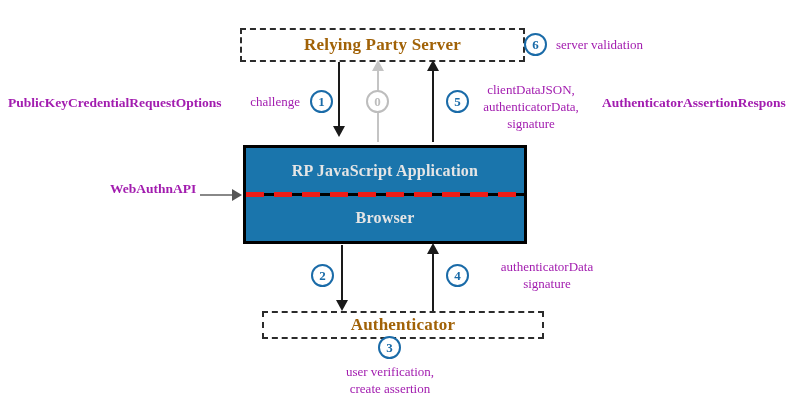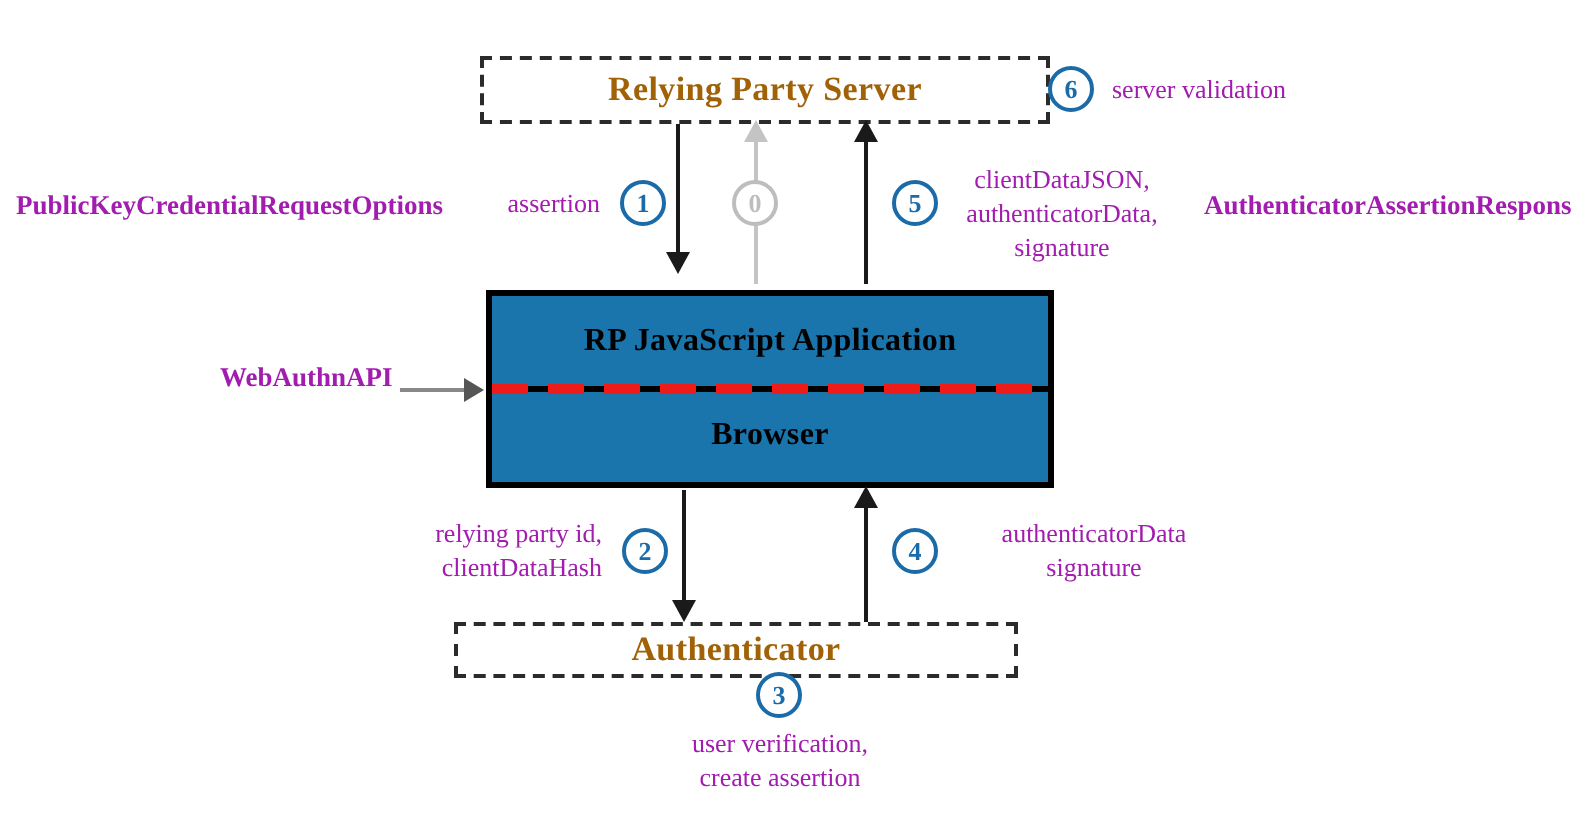--- a/index.html
+++ b/index.html
@@ -41,21 +41,21 @@
   }
   .stack-half {
     width: 100%;
     height: 50%;
     display: flex;
     align-items: center;
     justify-content: center;
     box-sizing: border-box;
   }
   .stack-half .stack-title {
-    color: #000000;
+    color: #e5e5e5;
     font-weight: bold;
     font-size: 16px;
     letter-spacing: 0.2px;
   }
   
   .divider-black {
     background: #000000;
     height: 3px;
   }
   
@@ -148,21 +148,21 @@
 
   <div class="abs arrow-line muted" style="left:377px; top:70px; height:72px;"></div>
   <div class="abs arrow-head up muted" style="left:372px; top:60px;"></div>
 
   <div class="abs arrow-line" style="left:432px; top:70px; height:72px;"></div>
   <div class="abs arrow-head up" style="left:427px; top:60px;"></div>
 
   <div class="abs badge" style="left:310px; top:90px;">
     <span>1</span>
   </div>
-  <div class="abs lbl ta-r" style="left:186px; top:93px; width:114px;">assertion</div>
+  <div class="abs lbl ta-r" style="left:186px; top:93px; width:114px;">challenge</div>
 
   <div class="abs badge muted" style="left:366px; top:90px;">
     <span>0</span>
   </div>
 
   <div class="abs badge" style="left:446px; top:90px;">
     <span>5</span>
   </div>
   <div class="abs lbl ta-c" style="left:466px; top:81px; width:130px;">clientDataJSON,
 authenticatorData,
@@ -191,30 +191,28 @@
 
   <div class="abs arrow-line" style="left:341px; top:245px; height:57px;"></div>
   <div class="abs arrow-head down" style="left:336px; top:300px;"></div>
 
   <div class="abs arrow-line" style="left:432px; top:253px; height:58px;"></div>
   <div class="abs arrow-head up" style="left:427px; top:243px;"></div>
 
   <div class="abs badge" style="left:311px; top:264px;">
     <span>2</span>
   </div>
-  <div class="abs lbl ta-r" style="left:170px; top:258px; width:131px;">relying party id,
-clientDataHash</div>
 
   <div class="abs badge" style="left:446px; top:264px;">
     <span>4</span>
   </div>
   <div class="abs lbl ta-c" style="left:484px; top:258px; width:126px;">authenticatorData
 signature</div>
 
-  <div class="abs dashed-box" style="left:227px; top:311px; width:282px; height:28px;">
+  <div class="abs dashed-box" style="left:262px; top:311px; width:282px; height:28px;">
     <span class="node-title">Authenticator</span>
   </div>
 
   <div class="abs badge" style="left:378px; top:336px;">
     <span>3</span>
   </div>
   <div class="abs lbl ta-c" style="left:317px; top:363px; width:146px;">user verification,
 create assertion</div>
 
 </div>

